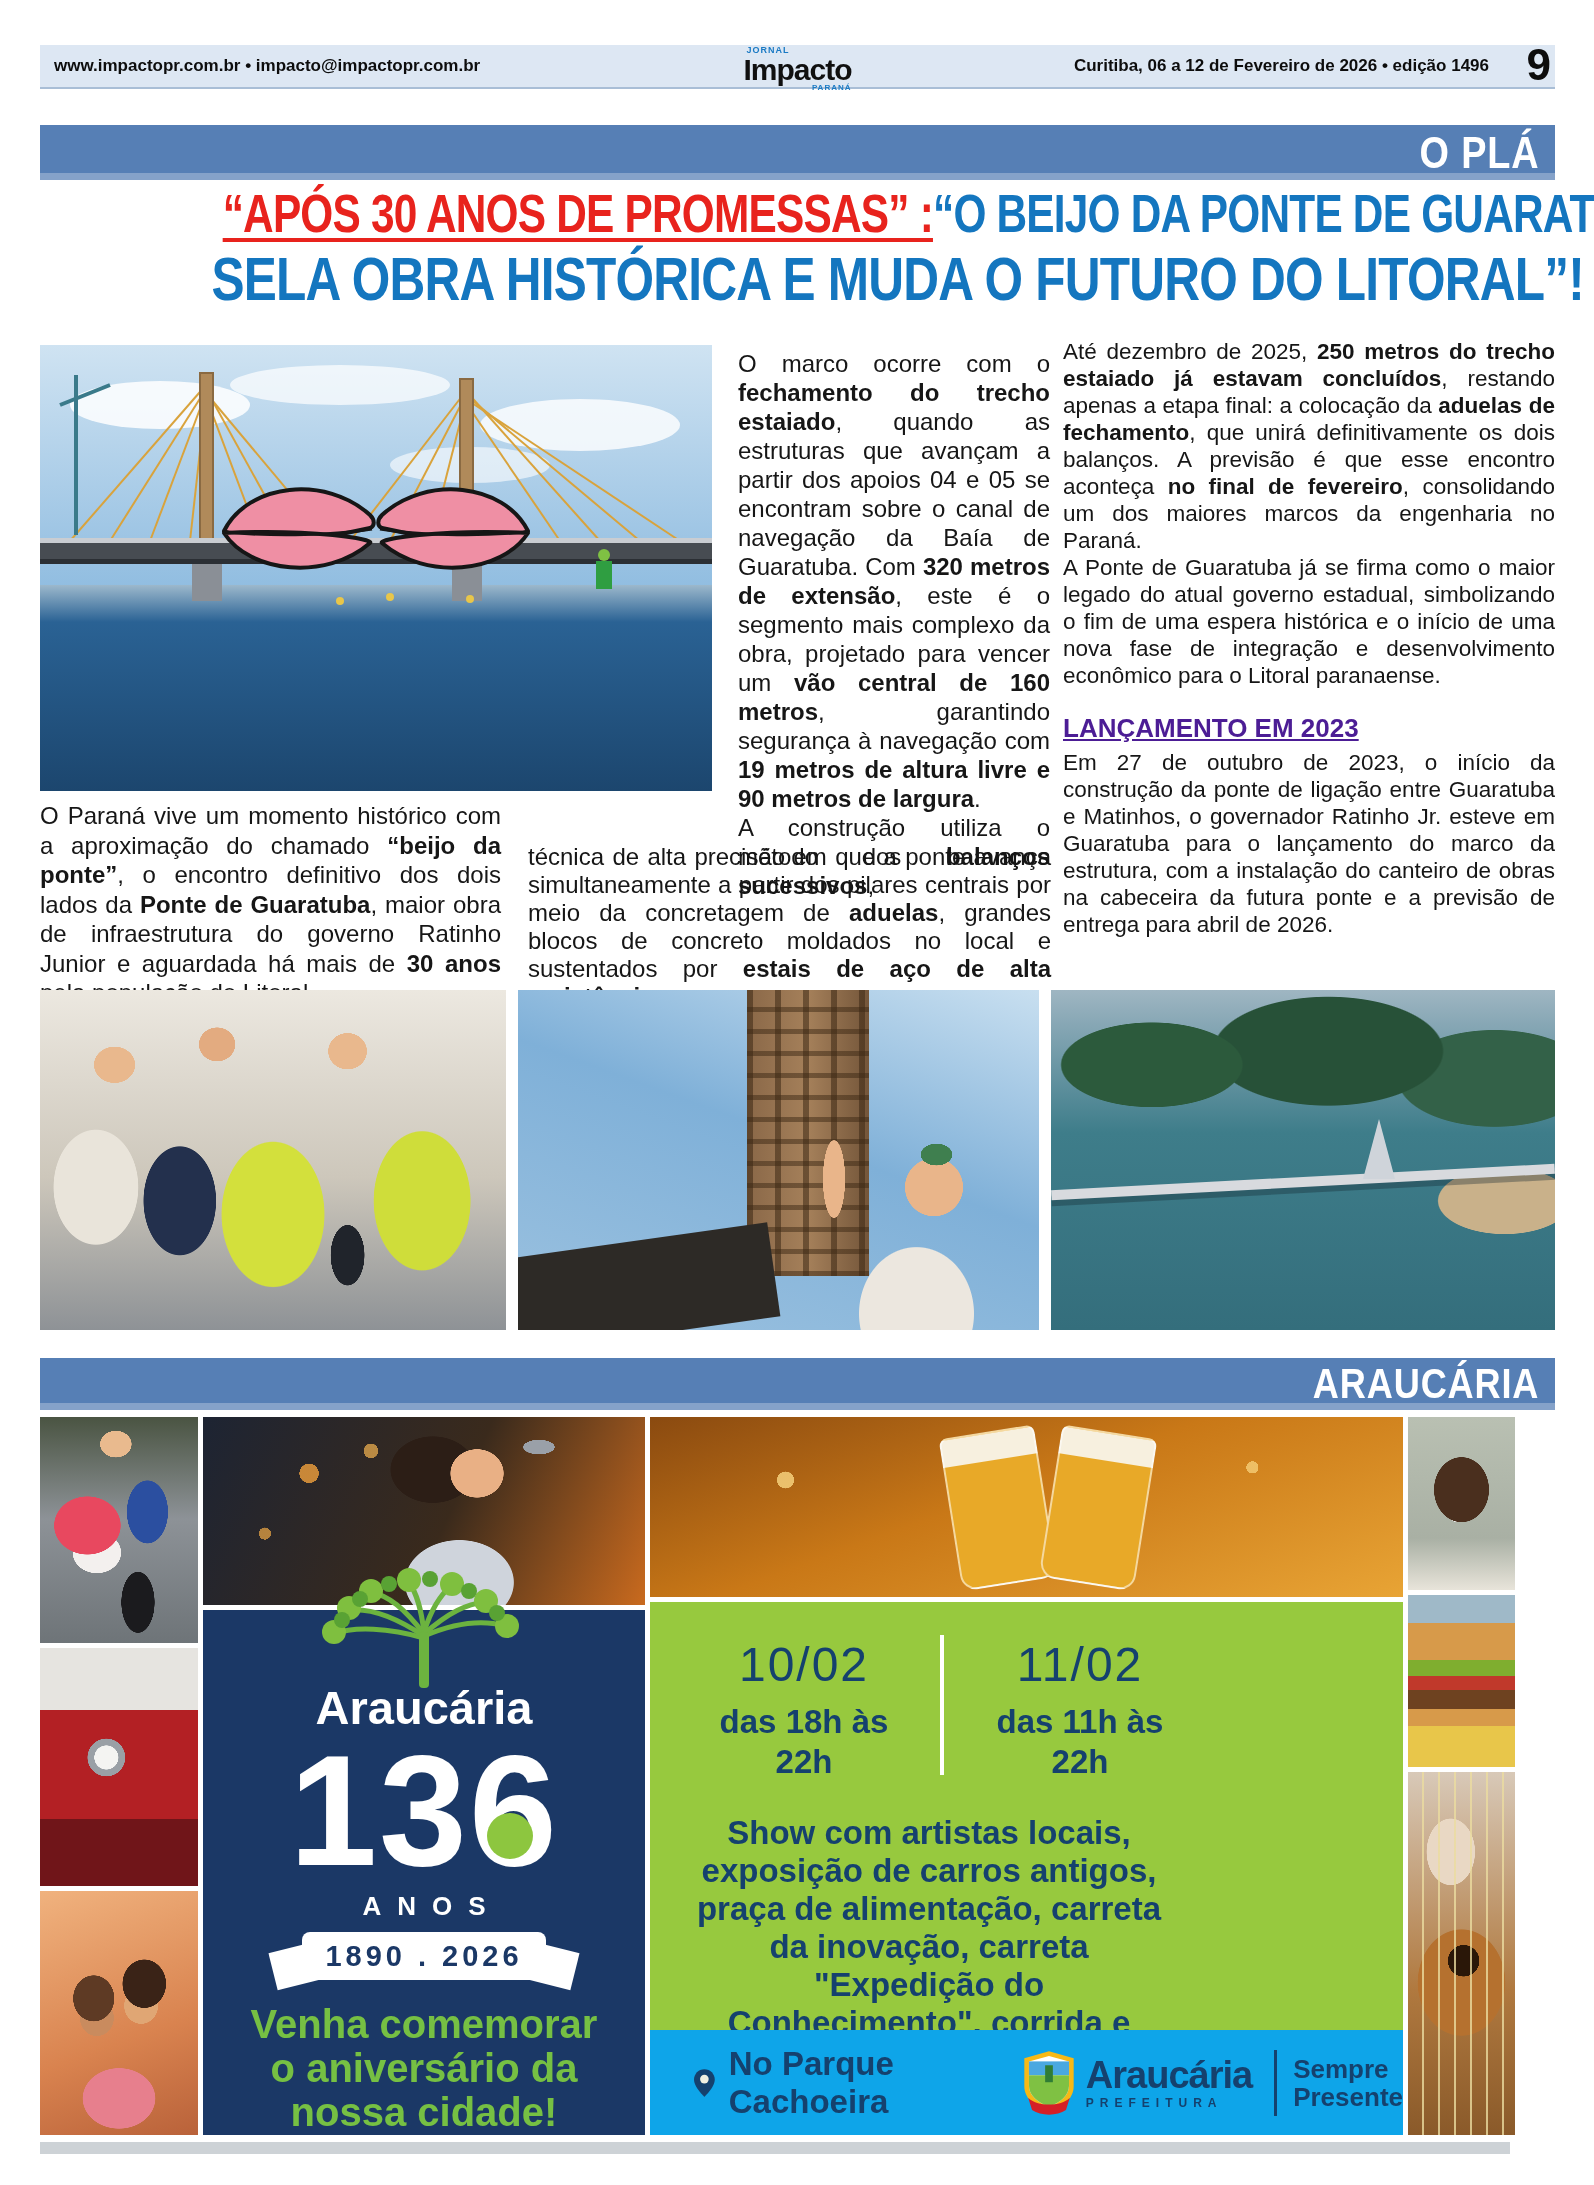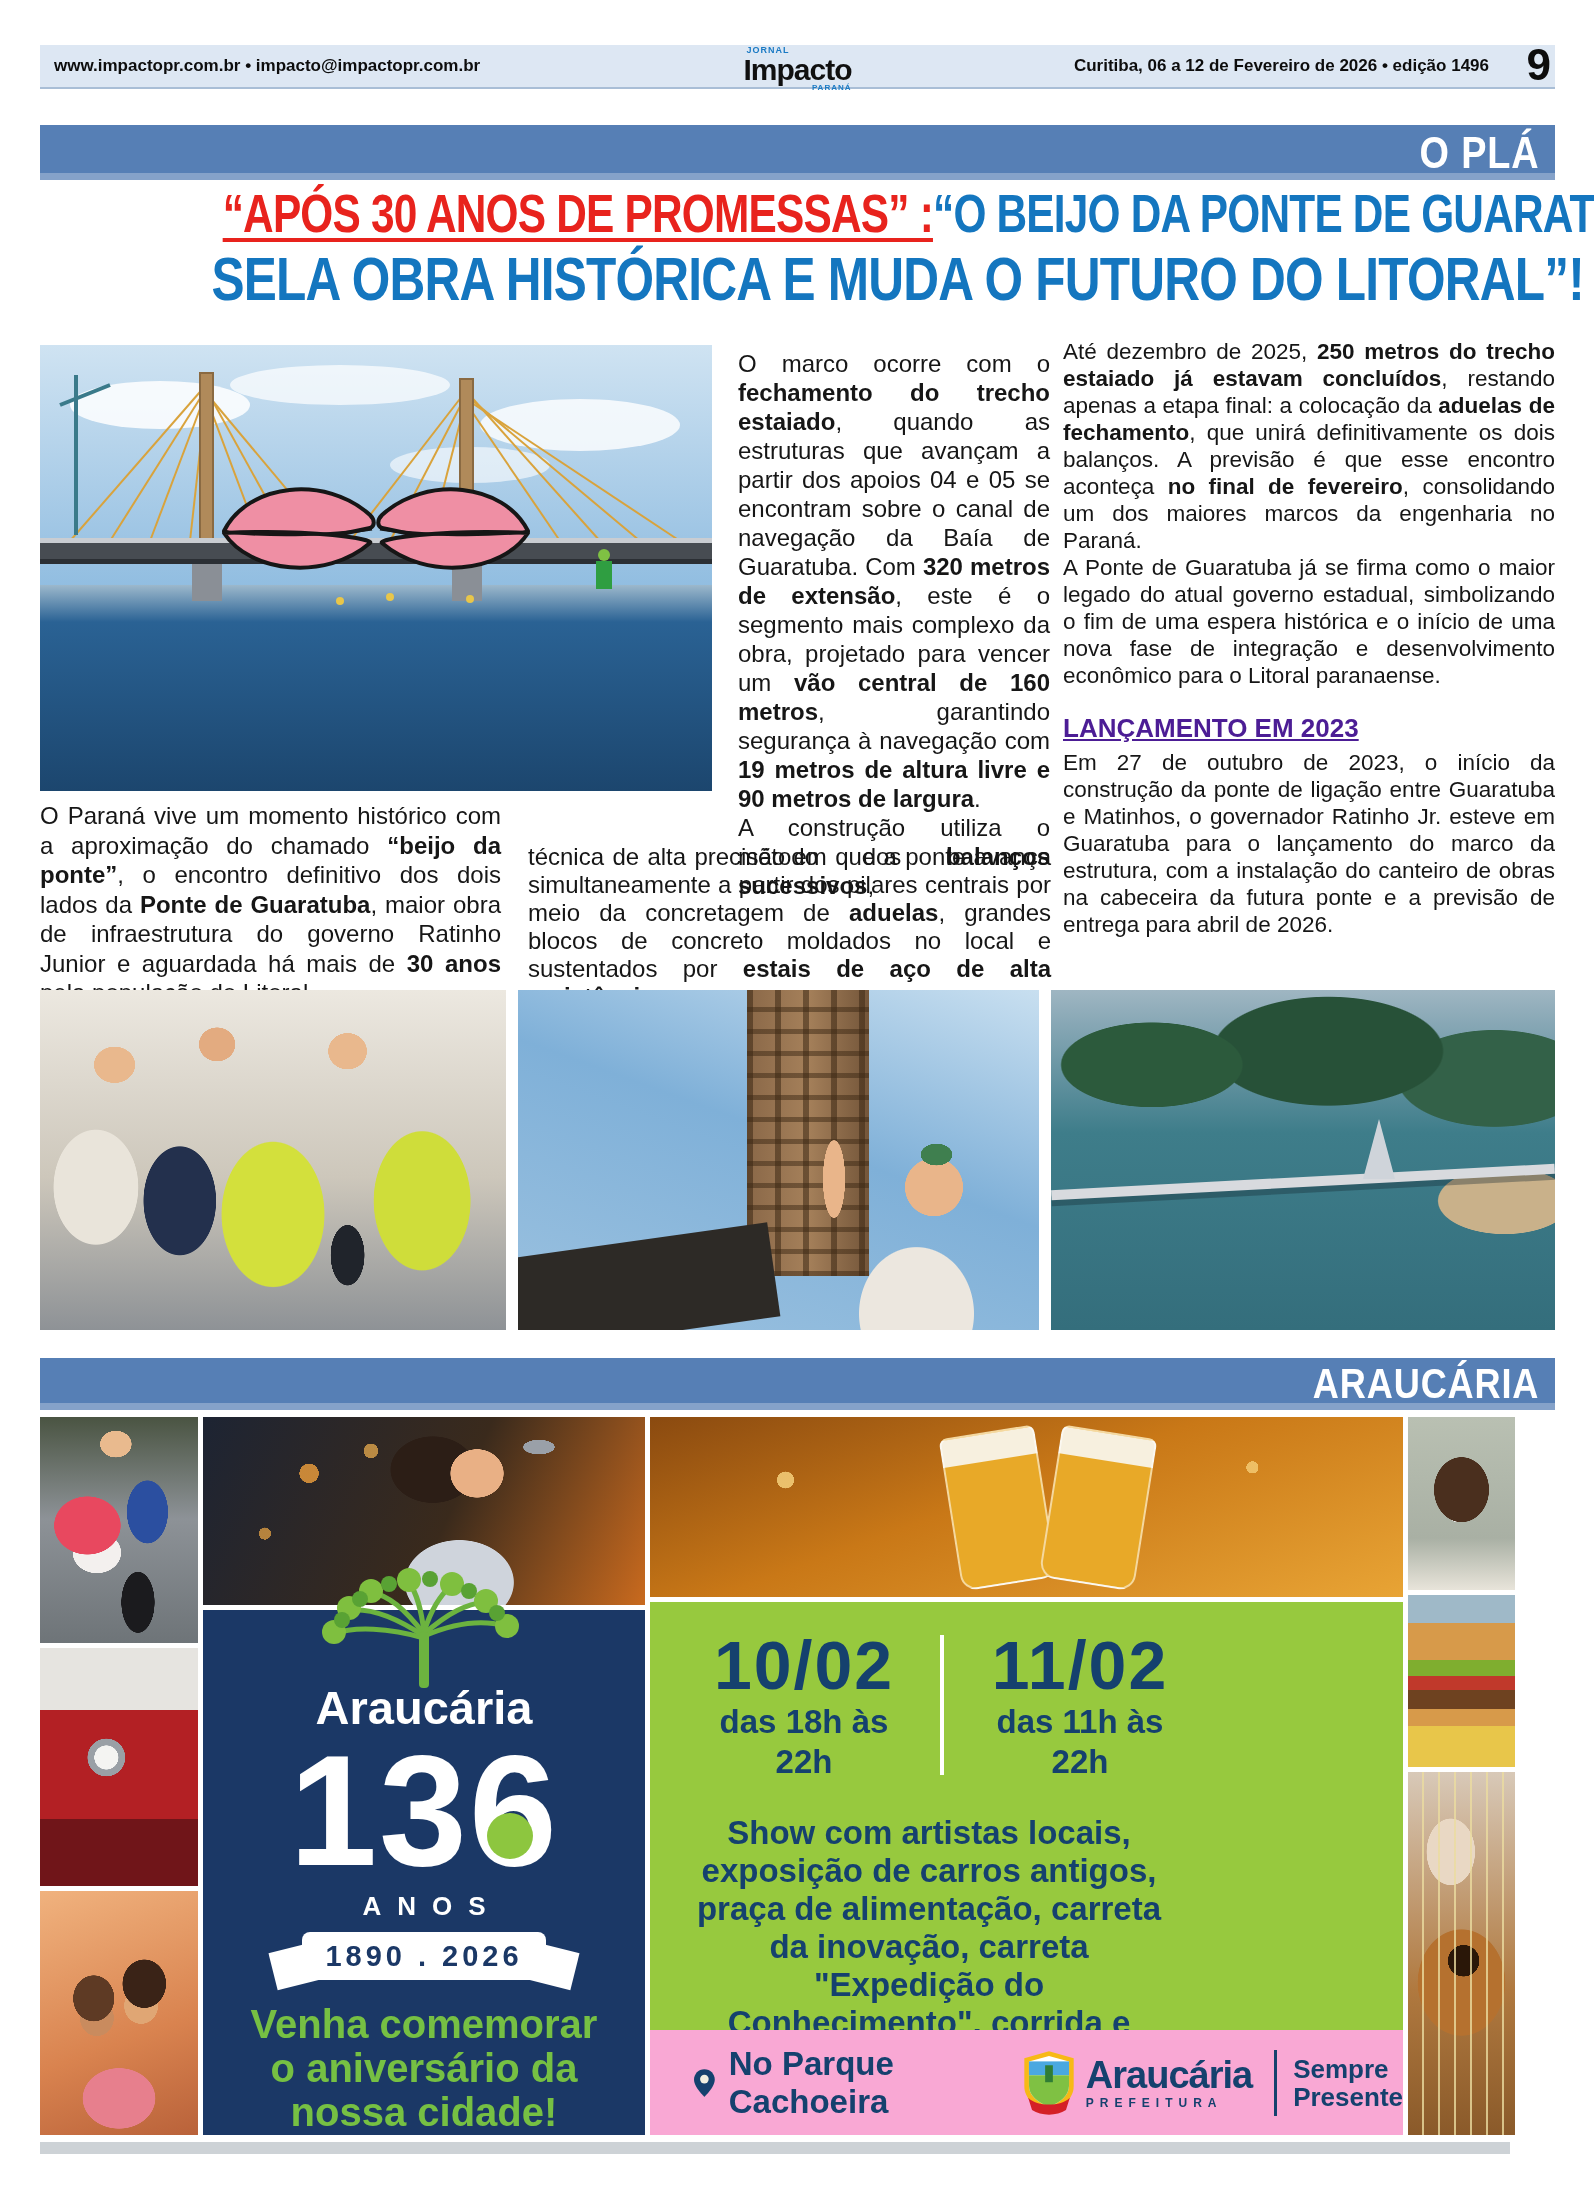--- a/index.html
+++ b/index.html
@@ -160,28 +160,28 @@
   .ribbon::before{left:-2px;transform:rotate(-14deg);}
   .ribbon::after{right:-2px;transform:rotate(14deg);}
   .ribbon .mid{position:absolute;left:28px;right:28px;top:0;bottom:0;background:#fff;border-radius:8px;
     display:flex;align-items:center;justify-content:center;color:#1b3866;font-weight:700;font-size:29px;letter-spacing:4px;z-index:1;}
   .invite{margin-top:22px;color:#76c043;font-weight:800;font-size:40px;line-height:44px;text-align:center;white-space:pre-line;}
 
   
   .green-panel{left:610px;top:185px;width:753px;height:428px;background:#97c93e;}
   .dates{position:absolute;left:40px;top:26px;display:flex;align-items:center;}
   .dateblock{width:228px;text-align:center;color:#15416e;}
-  .dateblock .d{font-weight:700;font-size:68px;line-height:74px;letter-spacing:2px;}
+  .dateblock .d{font-weight:400;font-size:48px;line-height:74px;letter-spacing:2px;}
   .dateblock .t{font-weight:800;font-size:33px;line-height:40px;}
   .vdiv{width:4px;height:140px;background:#fff;margin:0 22px;}
   .desc{position:absolute;left:40px;top:212px;width:478px;text-align:center;
     color:#15416e;font-weight:800;font-size:33px;line-height:38px;}
 
   
-  .cream-bar{left:610px;top:613px;width:753px;height:105px;background:#f9a8d4;
+  .cream-bar{left:610px;top:613px;width:753px;height:105px;background:#0ea5e9;
     display:flex;align-items:center;padding-left:44px;box-sizing:border-box;}
   .loc-txt{color:#15416e;font-weight:800;font-size:33px;margin-left:14px;}
   .pref{display:flex;align-items:center;margin-left:62px;}
   .pref-names{margin-left:10px;line-height:1;}
   .pref-name{color:#15416e;font-weight:800;font-size:38px;letter-spacing:-1px;}
   .pref-sub{color:#15416e;font-weight:700;font-size:12px;letter-spacing:6px;margin-top:3px;}
   .pref-div{width:3px;height:66px;background:#15416e;margin:0 16px 0 22px;}
   .pref-slogan{color:#15416e;font-weight:800;font-size:26px;line-height:28px;white-space:pre-line;}
 
   .graybar{left:40px;top:2142px;width:1470px;height:12px;background:#cdd2d6;}

